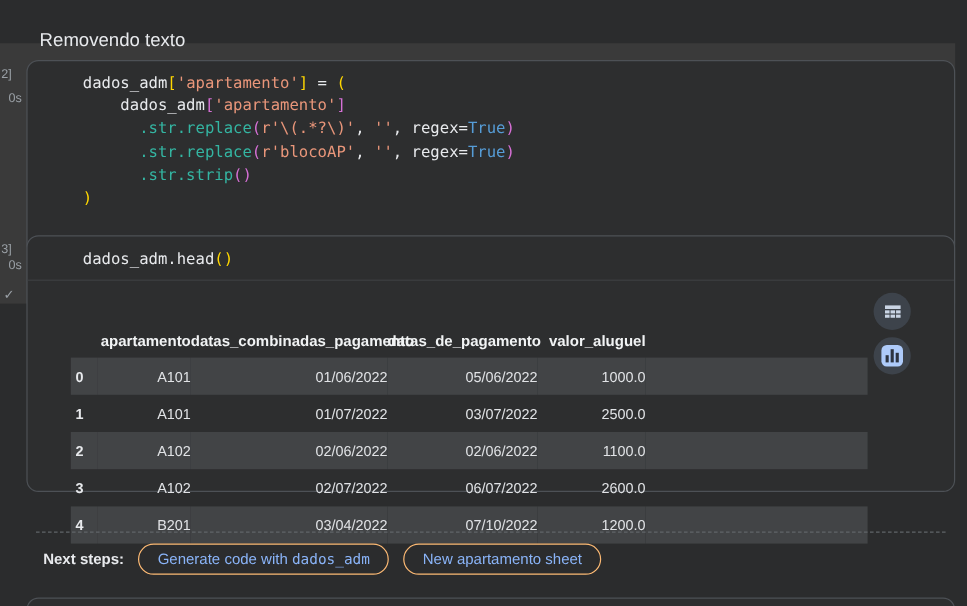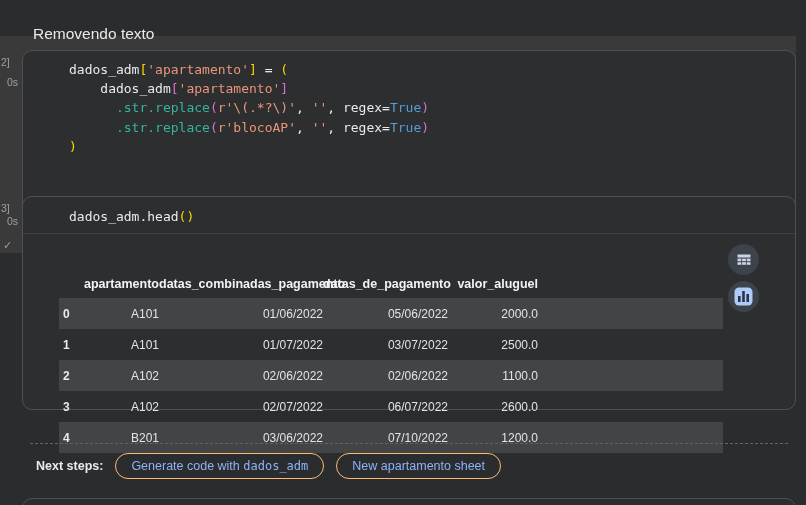--- a/index.html
+++ b/index.html
@@ -72,20 +72,21 @@
 <div class="gutter" id="exec-2">3]</div>
 <div class="gutter" id="time-2">0s</div>
 <div class="gutter" id="status-check">✓</div>
 
 <div class="cell" id="cell-1">
   <div class="code-area">
       <div class="cl"><span style="color: rgb(232, 234, 237);">dados_adm</span><span style="color: rgb(255, 215, 0);">[</span><span style="color: rgb(233, 150, 122);">'apartamento'</span><span style="color: rgb(255, 215, 0);">]</span><span style="color: rgb(232, 234, 237);"> = </span><span style="color: rgb(255, 215, 0);">(</span></div>
       <div class="cl"><span style="color: rgb(232, 234, 237);">    dados_adm</span><span style="color: rgb(214, 112, 214);">[</span><span style="color: rgb(233, 150, 122);">'apartamento'</span><span style="color: rgb(214, 112, 214);">]</span></div>
       <div class="cl"><span style="color: rgb(232, 234, 237);">      </span><span style="color: rgb(52, 181, 162);">.str.replace</span><span style="color: rgb(214, 112, 214);">(</span><span style="color: rgb(233, 150, 122);">r'\(.*?\)'</span><span style="color: rgb(232, 234, 237);">, </span><span style="color: rgb(233, 150, 122);">''</span><span style="color: rgb(232, 234, 237);">, regex=</span><span style="color: rgb(86, 156, 214);">True</span><span style="color: rgb(214, 112, 214);">)</span></div>
       <div class="cl"><span style="color: rgb(232, 234, 237);">      </span><span style="color: rgb(52, 181, 162);">.str.replace</span><span style="color: rgb(214, 112, 214);">(</span><span style="color: rgb(233, 150, 122);">r'blocoAP'</span><span style="color: rgb(232, 234, 237);">, </span><span style="color: rgb(233, 150, 122);">''</span><span style="color: rgb(232, 234, 237);">, regex=</span><span style="color: rgb(86, 156, 214);">True</span><span style="color: rgb(214, 112, 214);">)</span></div>
+      <div class="cl"><span style="color: rgb(232, 234, 237);">      </span><span style="color: rgb(52, 181, 162);">.str.strip</span><span style="color: rgb(214, 112, 214);">()</span></div>
       <div class="cl"><span style="color: rgb(255, 215, 0);">)</span></div>
     </div>
 </div>
 
 <div class="cell" id="cell-2">
   <div class="code-area">
       <div class="cl"><span style="color: rgb(232, 234, 237);">dados_adm.head</span><span style="color: rgb(255, 215, 0);">()</span></div>
     </div>
 
   <div id="df-wrap">
@@ -107,21 +108,21 @@
             <th>valor_aluguel</th>
             <th></th>
           </tr>
         </thead>
         <tbody>
           <tr>
             <th>0</th>
             <td>A101</td>
             <td>01/06/2022</td>
             <td>05/06/2022</td>
-            <td>2000.0</td>
+            <td>1000.0</td>
             <td></td>
           </tr>
           <tr>
             <th>1</th>
             <td>A101</td>
             <td>01/07/2022</td>
             <td>03/07/2022</td>
             <td>2500.0</td>
             <td></td>
           </tr>
@@ -137,21 +138,21 @@
             <th>3</th>
             <td>A102</td>
             <td>02/07/2022</td>
             <td>06/07/2022</td>
             <td>2600.0</td>
             <td></td>
           </tr>
           <tr>
             <th>4</th>
             <td>B201</td>
-            <td>03/06/2022</td>
+            <td>03/04/2022</td>
             <td>07/10/2022</td>
             <td>1200.0</td>
             <td></td>
           </tr>
         </tbody>
     </table>
   </div>
 
   <div id="dashed-sep"></div>
 

